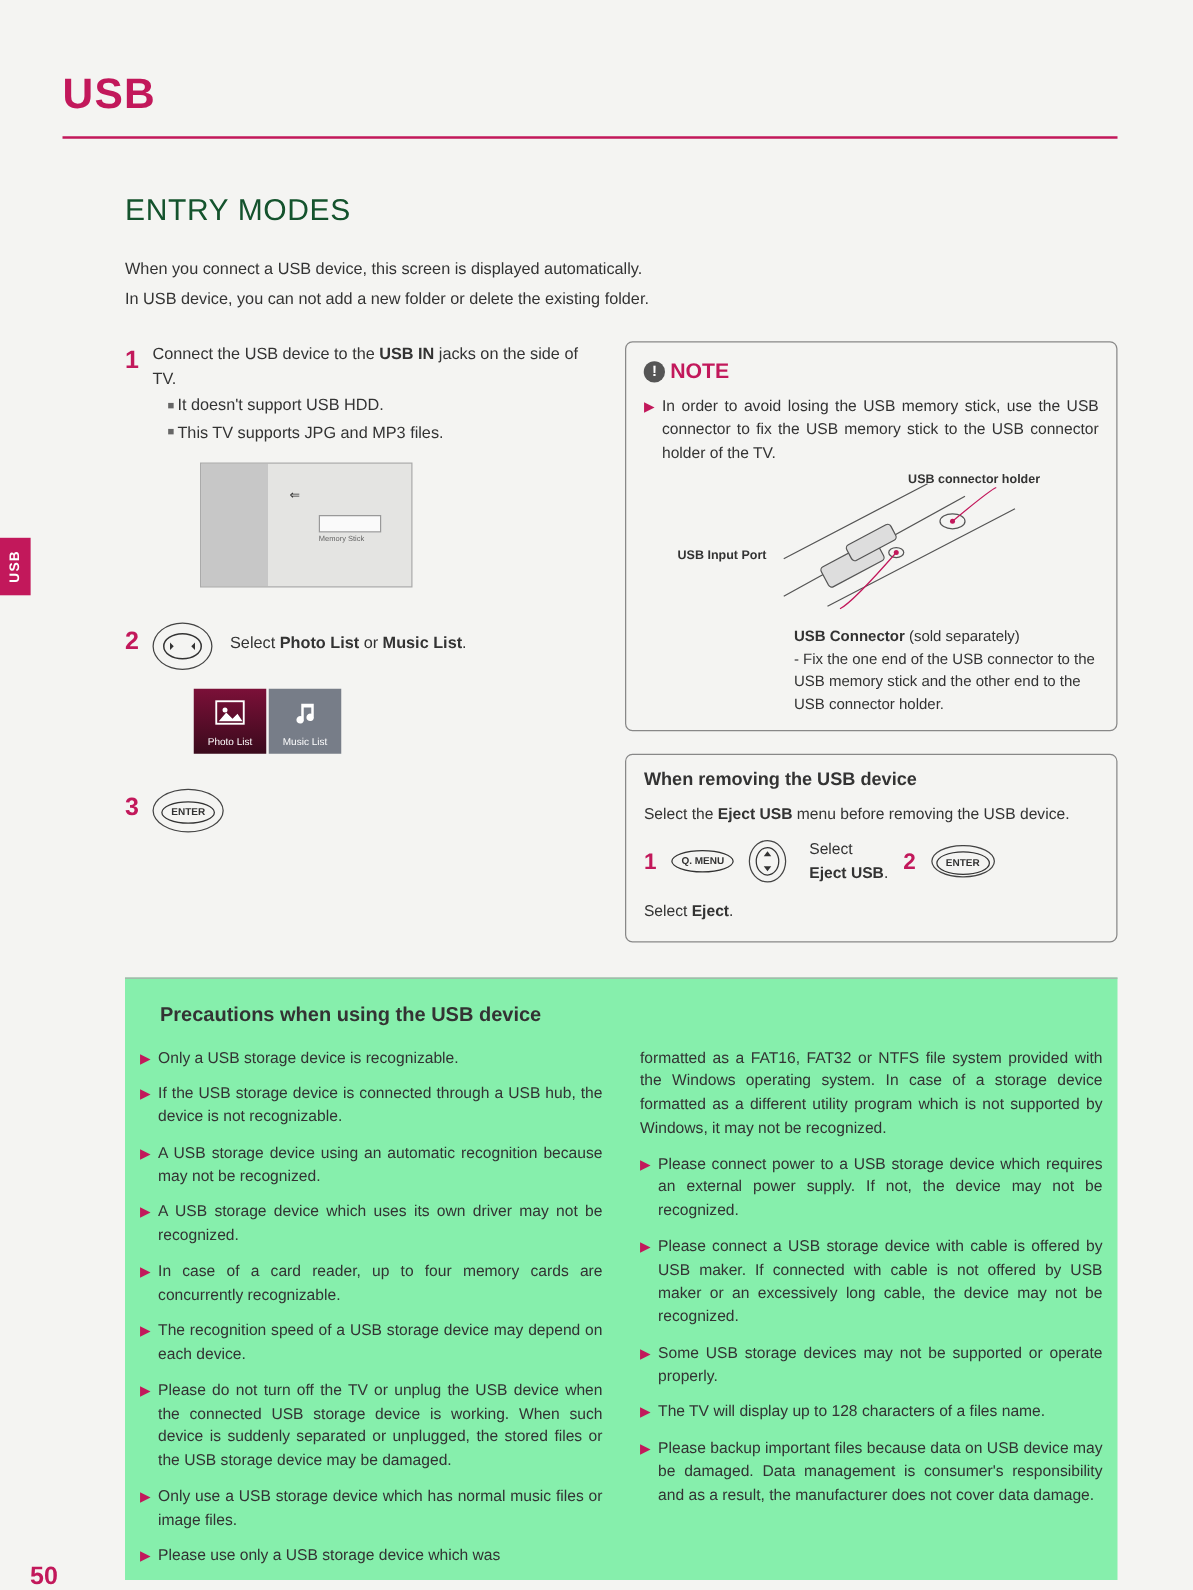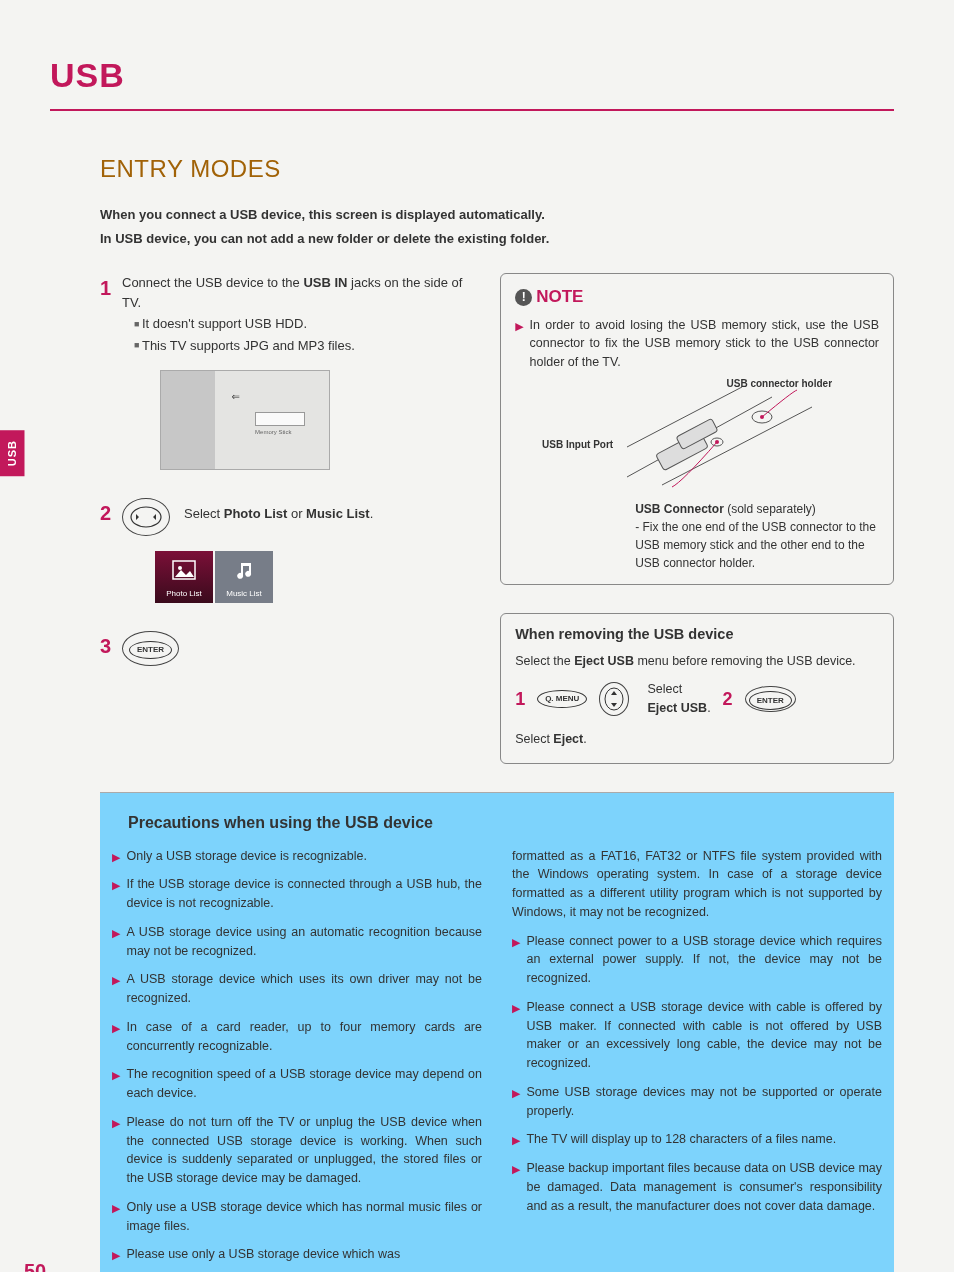--- a/index.html
+++ b/index.html
@@ -17,30 +17,30 @@
   .page-title {
     color: #c2185b;
     font-size: 34px;
     font-weight: bold;
     border-bottom: 2px solid #c2185b;
     padding-bottom: 8px;
     margin-bottom: 40px;
     letter-spacing: 1px;
   }
   .section-title {
-    color: #a16207;
+    color: #14532d;
     font-size: 24px;
     font-weight: 500;
     margin-left: 50px;
     margin-bottom: 18px;
     letter-spacing: 0.5px;
   }
   .intro {
     margin-left: 50px;
-    font-weight: 700;
+    font-weight: 400;
     margin-bottom: 25px;
   }
   .intro p { margin-bottom: 4px; }
   .side-tab {
     position: absolute;
     left: 0;
     top: 430px;
     background: #c2185b;
     color: #fff;
     writing-mode: vertical-rl;
@@ -105,21 +105,21 @@
     display: flex; flex-direction: column; justify-content: flex-end; align-items: center;
     padding-bottom: 3px;
   }
   .menu-tile.photo { background: linear-gradient(#7b1038,#3a0a1c); }
   .menu-tile.music { background: #777d88; }
   .menu-tile svg { margin: auto; }
   .note-box {
     border: 1px solid #888;
     border-radius: 6px;
     padding: 10px 14px 12px;
-    margin-bottom: 28px;
+    margin-bottom: 18px;
     font-size: 12.5px;
   }
   .note-title {
     color: #c2185b;
     font-weight: bold;
     font-size: 17px;
     margin-bottom: 6px;
   }
   .note-title .ex {
     display:inline-block; width:17px; height:17px; border-radius:50%;
@@ -142,21 +142,21 @@
     padding: 10px 14px 14px; font-size:12.5px;
   }
   .remove-title { font-weight:bold; font-size:14.5px; margin-bottom:6px;}
   .remove-steps { display:flex; gap:12px; align-items:center; margin-top:10px; flex-wrap:wrap;}
   .rnum { color:#c2185b; font-size:18px; font-weight:600;}
   .oval { border:1.5px solid #333; border-radius:50%; padding:4px 7px; font-size:8px; font-weight:bold; text-align:center; line-height:1;}
   .prec-box {
     margin: 28px 0 0 50px;
     border-top: 1px solid #aaa;
     padding: 18px 12px 0;
-    background: #7dd3fc;
+    background: #86efac;
   }
   .prec-title { font-weight:bold; font-size:16px; margin-bottom:12px; margin-left:16px;}
   .prec-cols { display:flex; gap:30px; }
   .prec-col { flex:1; }
   .pitem { display:flex; gap:6px; margin-bottom:10px; text-align:justify; font-size:12.5px;}
   .pitem.cont { padding-left:0;justify-content:center;}
   .pnum {
     position:absolute; bottom:18px; left:24px;
     color:#c2185b; font-weight:bold; font-size:20px;
   }

